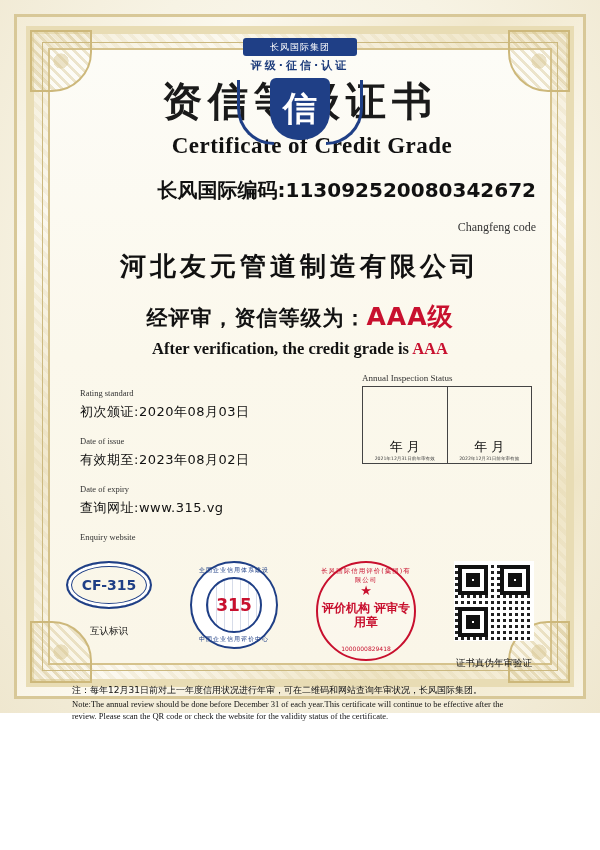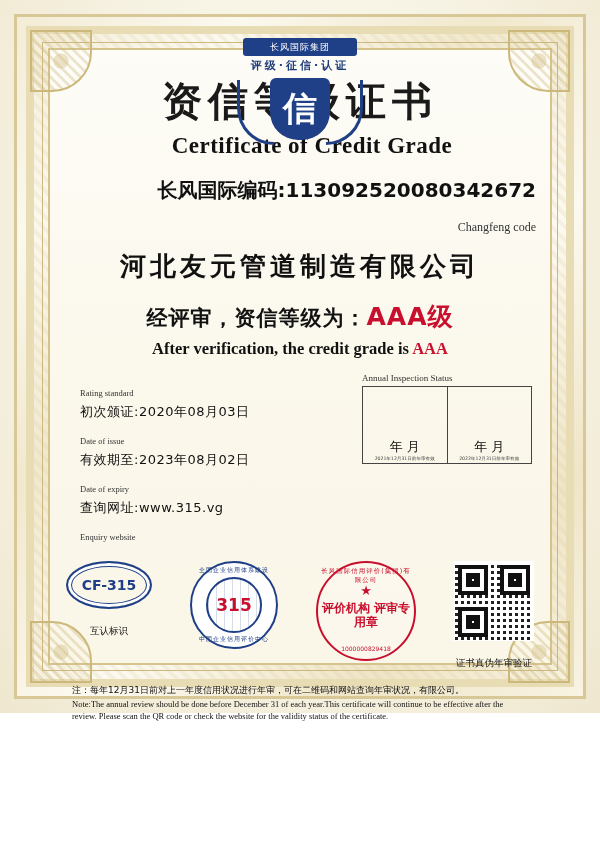--- a/index.html
+++ b/index.html
@@ -308,18 +308,18 @@
 
       <div class="seal-block">
         <div class="qr">
             <div class="qr-sq-bl"></div>
           </div>
         <div class="seal-caption">证书真伪年审验证</div>
       </div>
     </div>
 
     <div class="notes">
-      <div class="note-cn">注：每年12月31日前对上一年度信用状况进行年审，可在二维码和网站查询年审状况，有限公司。</div>
+      <div class="note-cn">注：每年12月31日前对上一年度信用状况进行年审，可在二维码和网站查询年审状况，长风国际集团。</div>
       <div class="note-en">Note:The annual review should be done before December 31 of each year.This certificate  will continue to be effective after the review. Please scan the QR code or check the website for the validity status of the certificate.</div>
     </div>
 
   </div>
 </div>
 
 </body></html>

